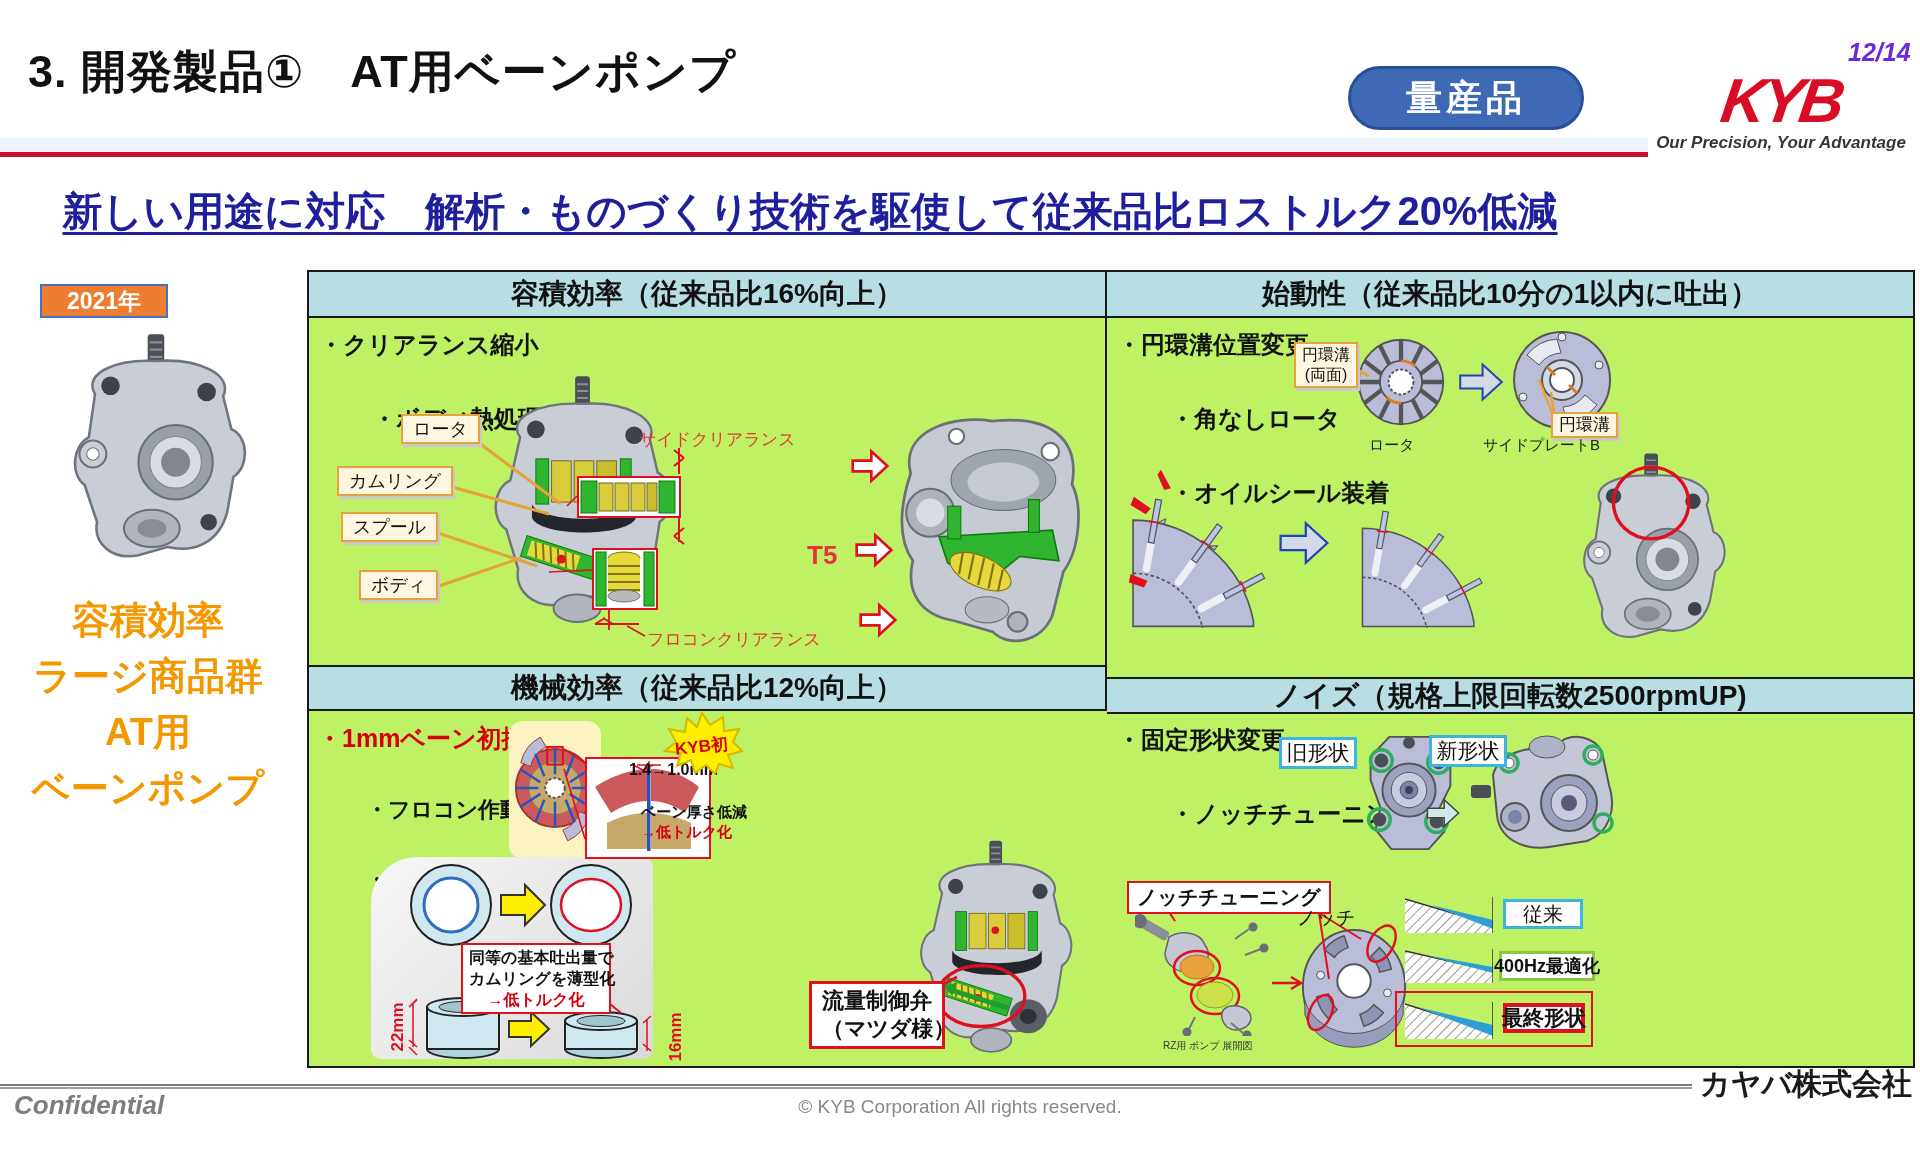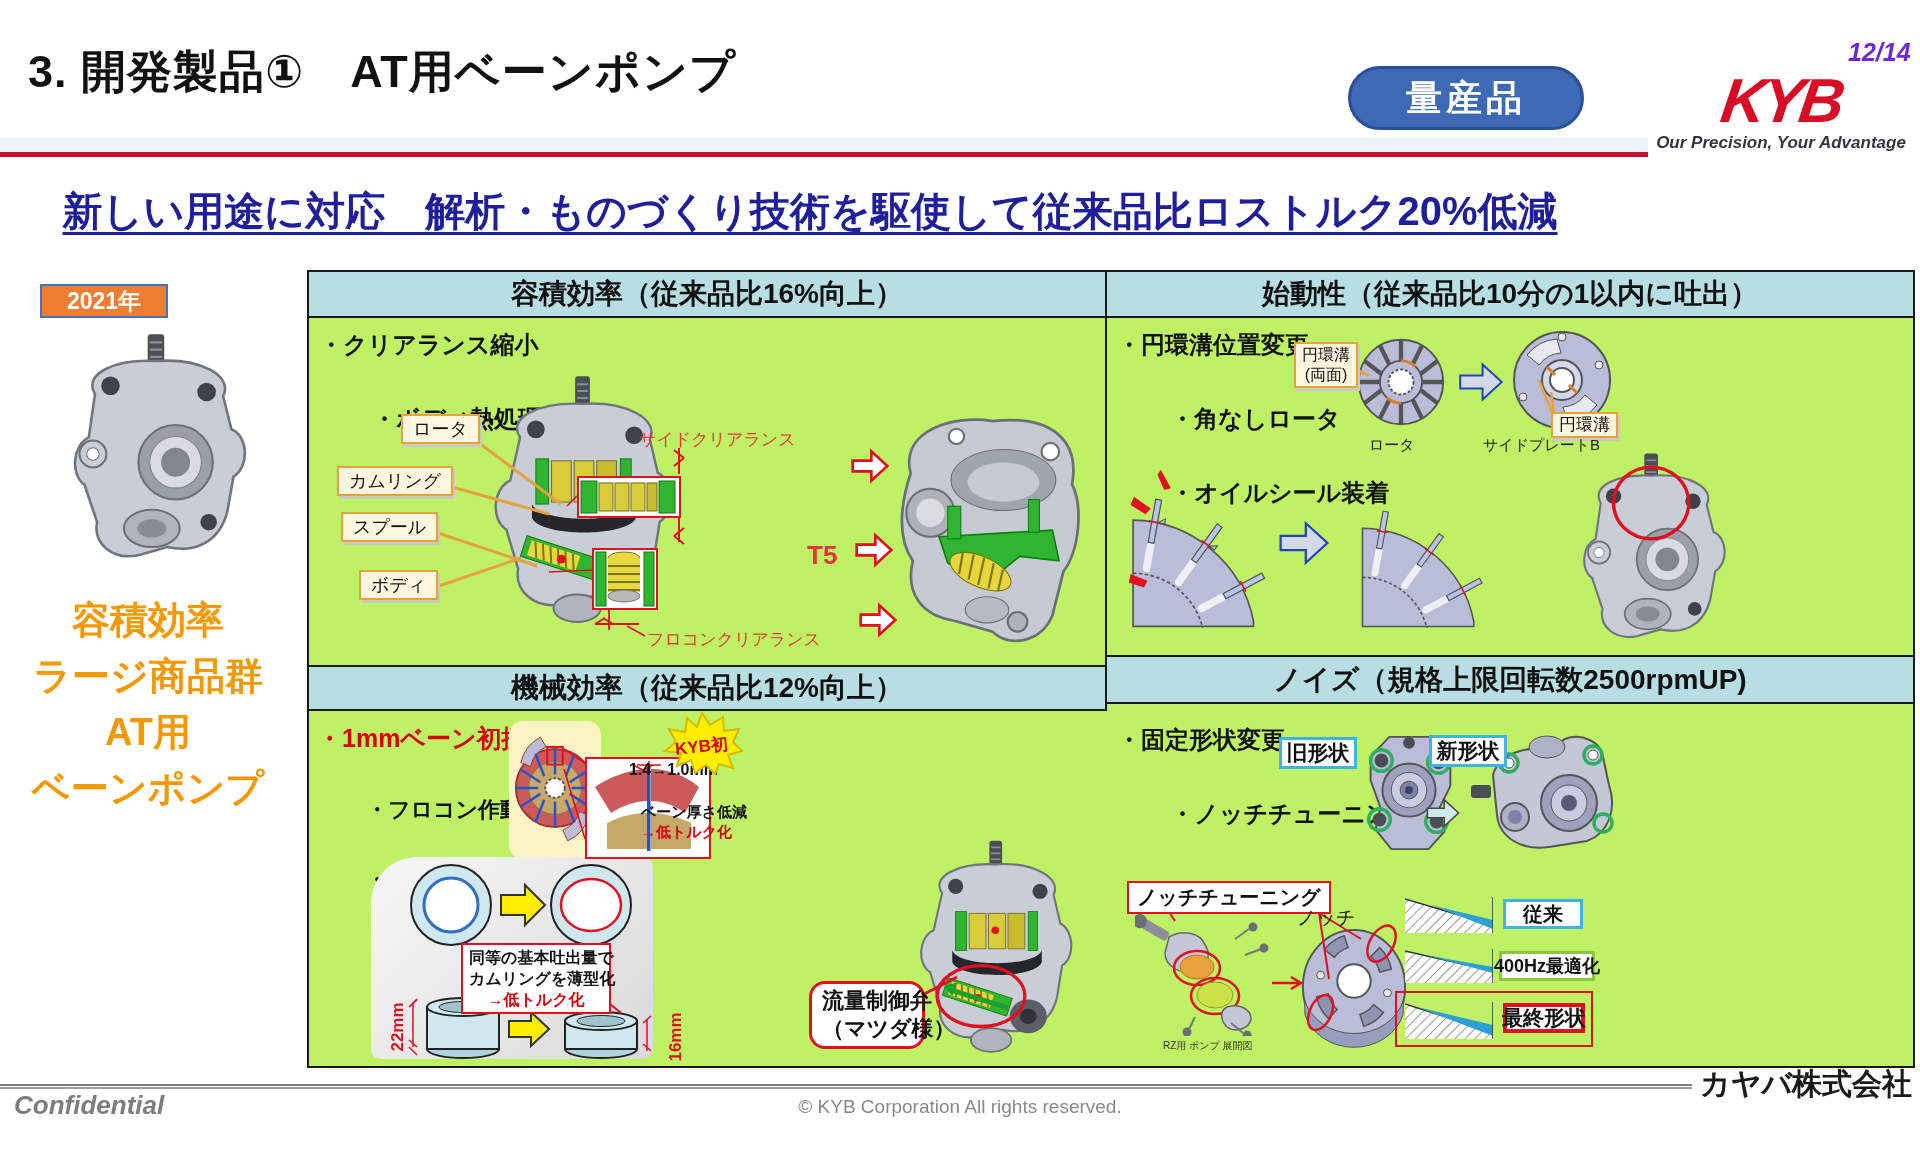--- a/index.html
+++ b/index.html
@@ -37,21 +37,21 @@
   
   .co{position:absolute;background:#FFF6DF;border:2px solid #E8A23C;box-shadow:2px 3px 0 #c9c9c9;
       font-size:18px;padding:1px 10px;white-space:nowrap;z-index:5;}
   .co2{position:absolute;background:#FFF6DF;border:2px solid #E8A23C;box-shadow:2px 3px 0 #c9c9c9;
       font-size:16px;padding:1px 6px;text-align:center;line-height:20px;z-index:5;}
   .redlbl{position:absolute;color:#E8333A;font-size:17px;white-space:nowrap;z-index:5;}
   .smlbl{position:absolute;color:#222;font-size:15px;white-space:nowrap;z-index:5;}
   .t5{position:absolute;color:#E8333A;font-size:26px;font-weight:bold;z-index:5;}
   .redbox{position:absolute;border:2px solid #E01020;background:#fff;box-sizing:border-box;z-index:4;}
   .whitebox{position:absolute;background:#fff;box-sizing:border-box;z-index:5;display:flex;align-items:center;justify-content:center;white-space:nowrap;}
-  .shapebox-cyan{border:3px solid #3FB3E3;font-size:21px;font-weight:bold;}
+  .shapebox-cyan{border:3px solid #3FB3E3;font-size:21px;font-weight:normal;}
   .shapebox-green{border:3px solid #8CC642;font-size:18px;font-weight:bold;}
   .shapebox-red{border:4px solid #E01020;font-size:21px;font-weight:bold;}
   .notchtune{border:2.5px solid #E01020;font-size:20px;font-weight:bold;padding:1px 8px;}
   .valveco{border:3px solid #E01020;font-size:22px;font-weight:bold;text-align:center;line-height:28px;padding:3px 10px;}
   .ringco{border:2px solid #E01020;font-size:16px;font-weight:bold;text-align:center;line-height:21px;padding:2px 6px;}
   .dimrot{position:absolute;color:#E01020;font-size:17px;font-weight:bold;transform:rotate(-90deg);transform-origin:center;z-index:6;}
   .caption{position:absolute;font-size:10px;color:#333;z-index:5;}
   .notchlbl{position:absolute;font-size:19px;color:#111;z-index:6;}
   .grayPanel{position:absolute;background:linear-gradient(135deg,#f7f7f7,#d9d9d9);border-radius:46px 10px 10px 10px;z-index:1;}
   .palebg{position:absolute;background:#FBF4C2;border-radius:14px;z-index:1;}
@@ -321,21 +321,21 @@
         </g>
       </svg>
 
       <svg class="abs" style="left:440px;top:132px;z-index:2" width="210" height="205" viewBox="0 0 200 240">
         <use href="#sym-pumpiso"></use>
         <ellipse cx="99" cy="62" rx="44" ry="42" fill="none" stroke="#E01020" stroke-width="4"></ellipse>
       </svg>
     </div>
 
     <div class="qhead" style="left:0;top:393px;width:798px;height:46px;border-top:2px solid #1a1a1a;border-right:2px solid #1a1a1a;">機械効率（従来品比12%向上）</div>
-    <div class="qhead" style="left:798px;top:383px;width:806px;height:49px;border-top:2px solid #1a1a1a;">ノイズ（規格上限回転数2500rpmUP)</div>
+    <div class="qhead" style="left:798px;top:405px;width:806px;height:37px;border-top:2px solid #1a1a1a;">ノイズ（規格上限回転数2500rpmUP)</div>
 
     <div class="cell" style="left:0;top:439px;width:798px;height:357px;">
       <div class="bullets" style="left:8px;top:10px;font-size:22px;line-height:35px;"><span class="b-red">・1mmベーン初採用</span><br>
         <span>・フロコン作動圧低減</span><br>
         <span>・カムリング厚さ低減</span></div>
 
       <div class="palebg" style="left:200px;top:10px;width:92px;height:138px;"></div>
       <svg class="abs" style="left:202px;top:14px;z-index:2" width="88" height="128" viewBox="0 0 90 130">
         <circle cx="45" cy="64" r="40" fill="#CC5A5A" stroke="#a03333" stroke-width="2"></circle>
         <path d="M10,38 a40,40 0 0 1 20,-26 l6,10 a28,28 0 0 0 -16,20 Z" fill="#b9bdd8" stroke="#a03333"></path>
@@ -401,21 +401,21 @@
       </svg>
       <div class="dimrot" style="left:64px;top:306px;">22mm</div>
       <div class="dimrot" style="left:342px;top:316px;">16mm</div>
 
       <svg class="abs" style="left:588px;top:128px;z-index:2" width="200" height="228" viewBox="0 0 230 270">
         <use href="#sym-pumpcut"></use>
         <ellipse cx="96" cy="186" rx="52" ry="36" fill="none" stroke="#E01020" stroke-width="4"></ellipse>
         <path d="M58,178 l70,22" stroke="#1f9e30" stroke-width="6"></path>
         <path d="M52,174 l16,-4 -6,16 Z" fill="#1f9e30"></path>
       </svg>
-      <div class="whitebox valveco" style="left:500px;top:270px;width:116px;display:block;border-radius:16px;">
+      <div class="whitebox valveco" style="left:500px;top:270px;width:136px;display:block;">
         <span>流量制御弁</span><br>
         <span>（マツダ様）</span>
       </div>
     </div>
 
     <div class="cell" style="left:798px;top:439px;width:806px;height:357px;">
       <div class="bullets" style="left:10px;top:10px;"><span>・固定形状変更</span><br>
         <span>・ノッチチューニング</span></div>
 
       <div class="whitebox shapebox-cyan" style="left:172px;top:26px;width:78px;height:32px;">旧形状</div>

